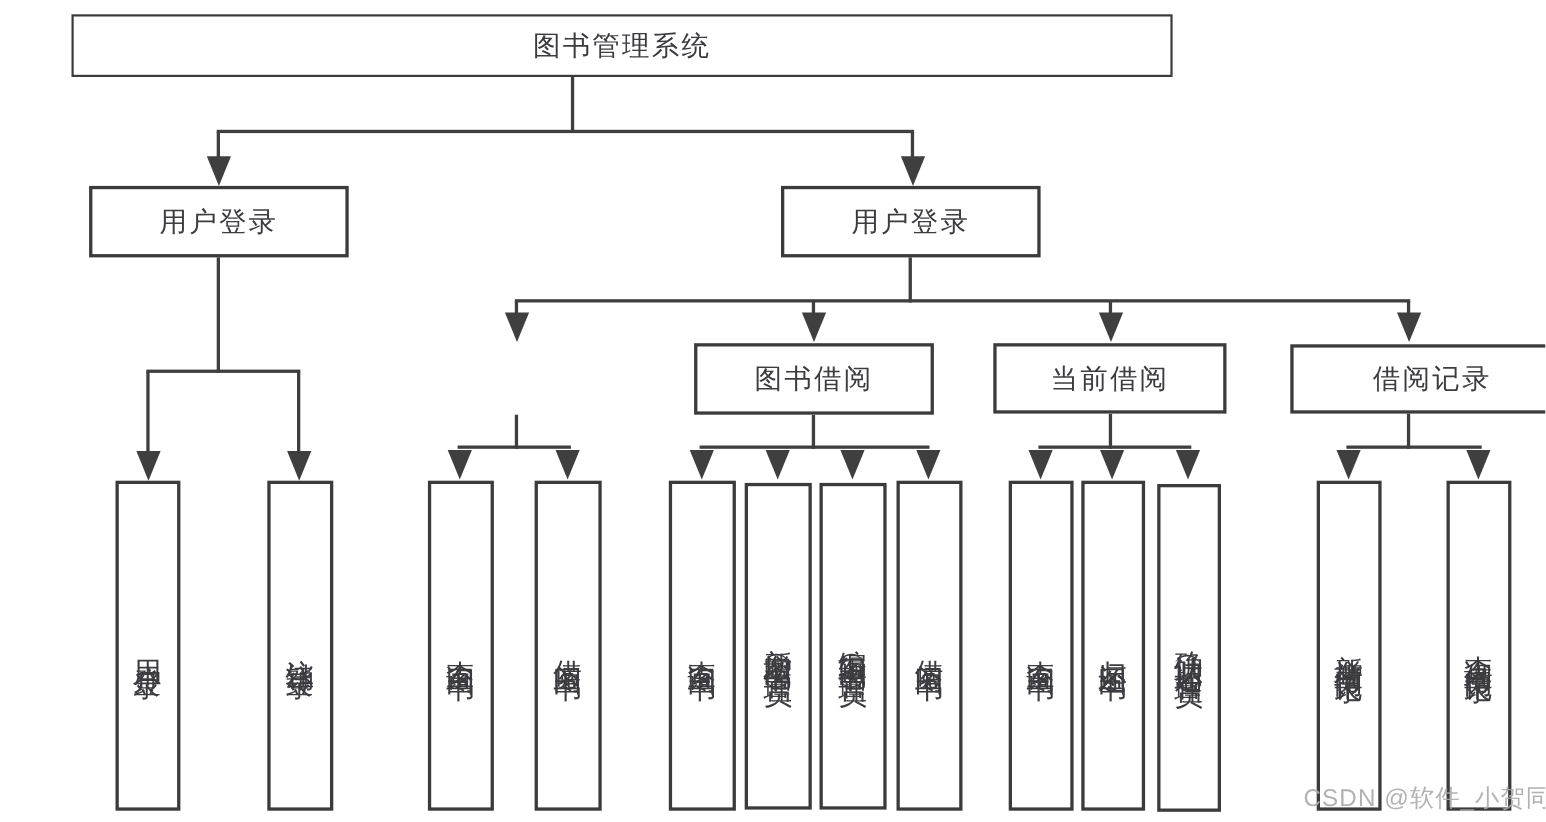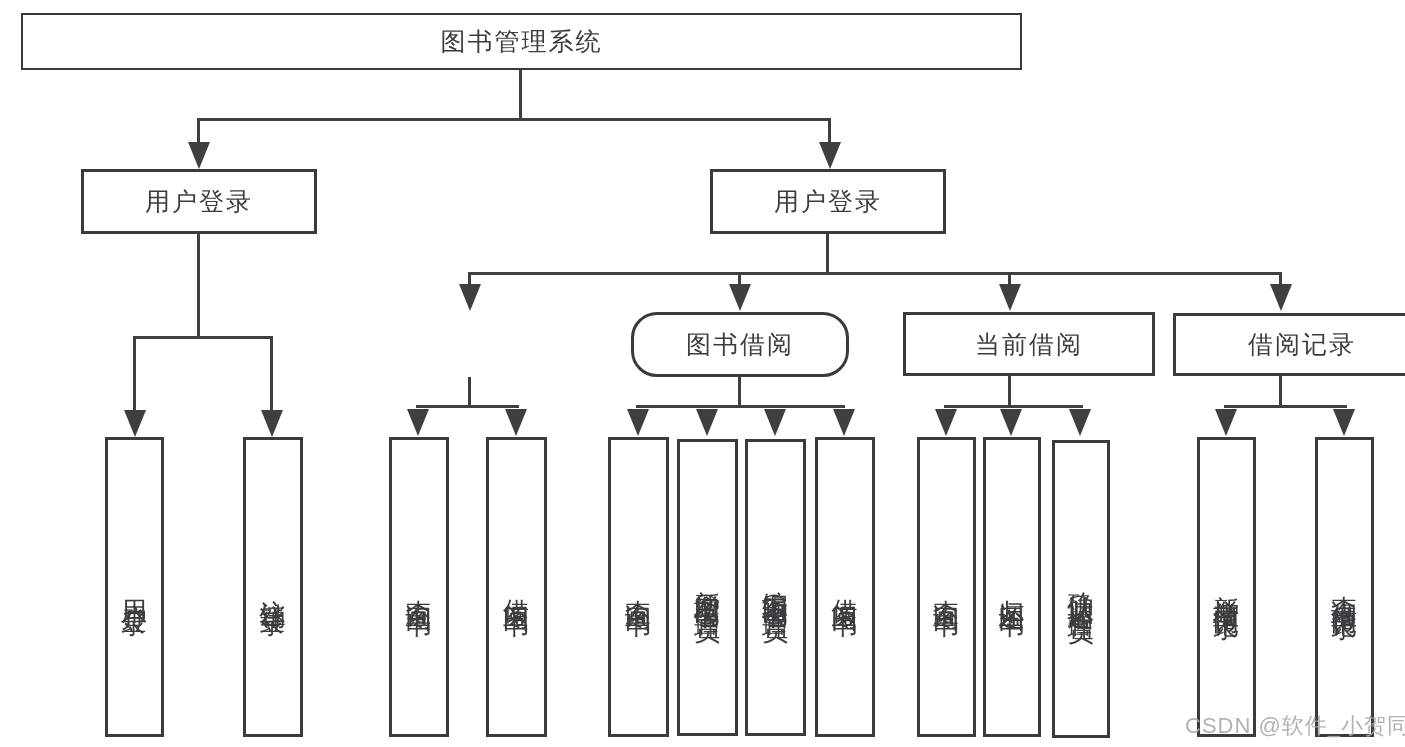--- a/index.html
+++ b/index.html
@@ -18,21 +18,21 @@
     background: #ffffff;
     border: 3px solid #3b3b3b;
     display: flex;
     align-items: center;
     justify-content: center;
     font-size: 25px;
     letter-spacing: 2px;
     color: #3c3c40;
     z-index: 2;
   }
-  .hbox.thin { border-width: 2px; }
+  .hbox.thin { border-width: 2px; margin-left: 44px; }
   
   .vbox {
     position: absolute;
     box-sizing: border-box;
     background: #ffffff;
     border: 3px solid #3b3b3b;
     display: flex;
     align-items: center;
     justify-content: center;
     writing-mode: vertical-rl;
@@ -94,22 +94,22 @@
   <div class="hl" style="left:468px; top:272px; width:814px;"></div>
   <div class="vl" style="left:468px; top:274px; height:13px;"></div>
   <div class="arrow" style="left:459px; top:284px;"></div>
   <div class="vl" style="left:738px; top:274px; height:13px;"></div>
   <div class="arrow" style="left:729px; top:284px;"></div>
   <div class="vl" style="left:1008px; top:274px; height:13px;"></div>
   <div class="arrow" style="left:999px; top:284px;"></div>
   <div class="vl" style="left:1279px; top:274px; height:13px;"></div>
   <div class="arrow" style="left:1270px; top:284px;"></div>
 
-  <div class="hbox" style="left:631px; top:312px; width:218px; height:65px;border-radius:26px;">图书借阅</div>
-  <div class="hbox" style="left:903px; top:312px; width:252px; height:64px;">当前借阅</div>
+  <div class="hbox" style="left:631px; top:312px; width:218px; height:65px;">图书借阅</div>
+  <div class="hbox" style="left:903px; top:312px; width:212px; height:64px;">当前借阅</div>
   <div class="hbox" style="left:1173px; top:313px; width:258px; height:63px;">借阅记录</div>
 
   <div class="vl" style="left:468px; top:377px; height:31px;"></div>
   <div class="hl" style="left:416px; top:405px; width:103px;"></div>
   <div class="arrow" style="left:407px; top:409px;"></div>
   <div class="arrow" style="left:505px; top:409px;"></div>
 
   <div class="vl" style="left:738px; top:377px; height:31px;"></div>
   <div class="hl" style="left:636px; top:405px; width:209px;"></div>
   <div class="arrow" style="left:627px; top:409px;"></div>

